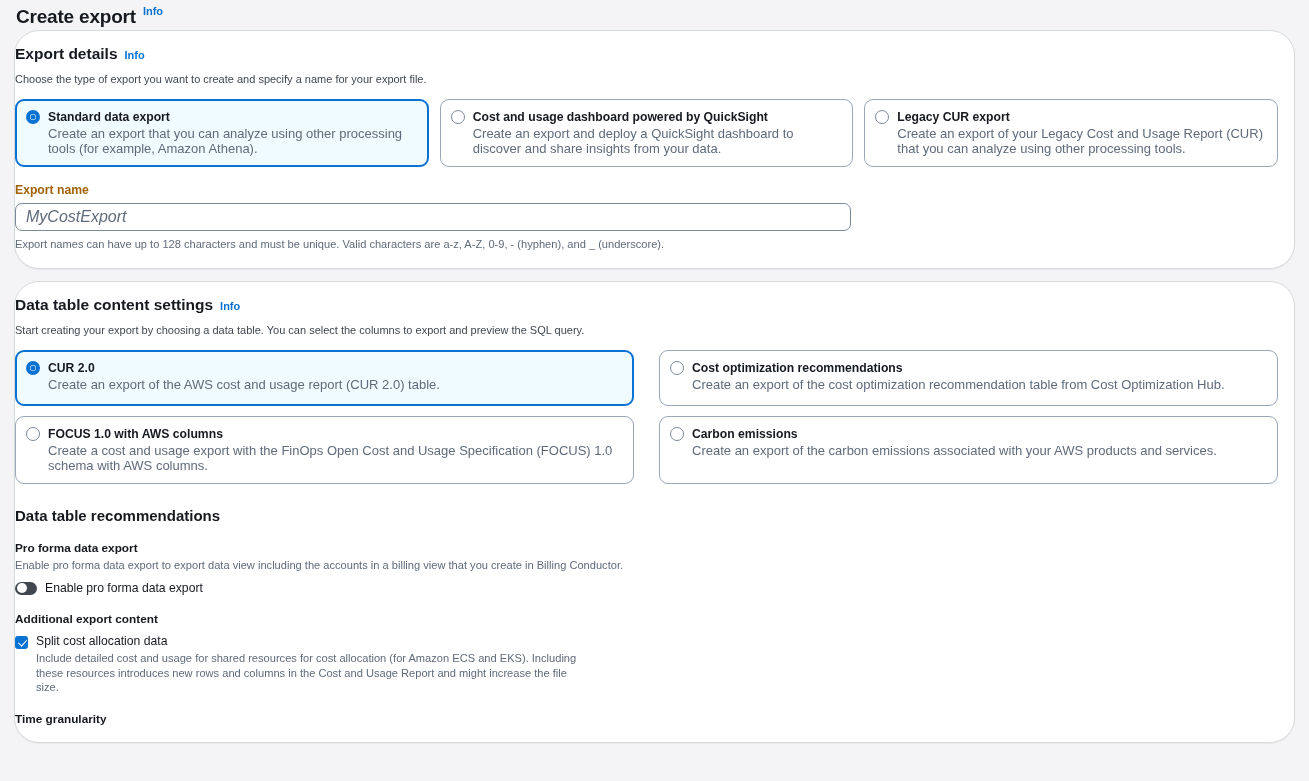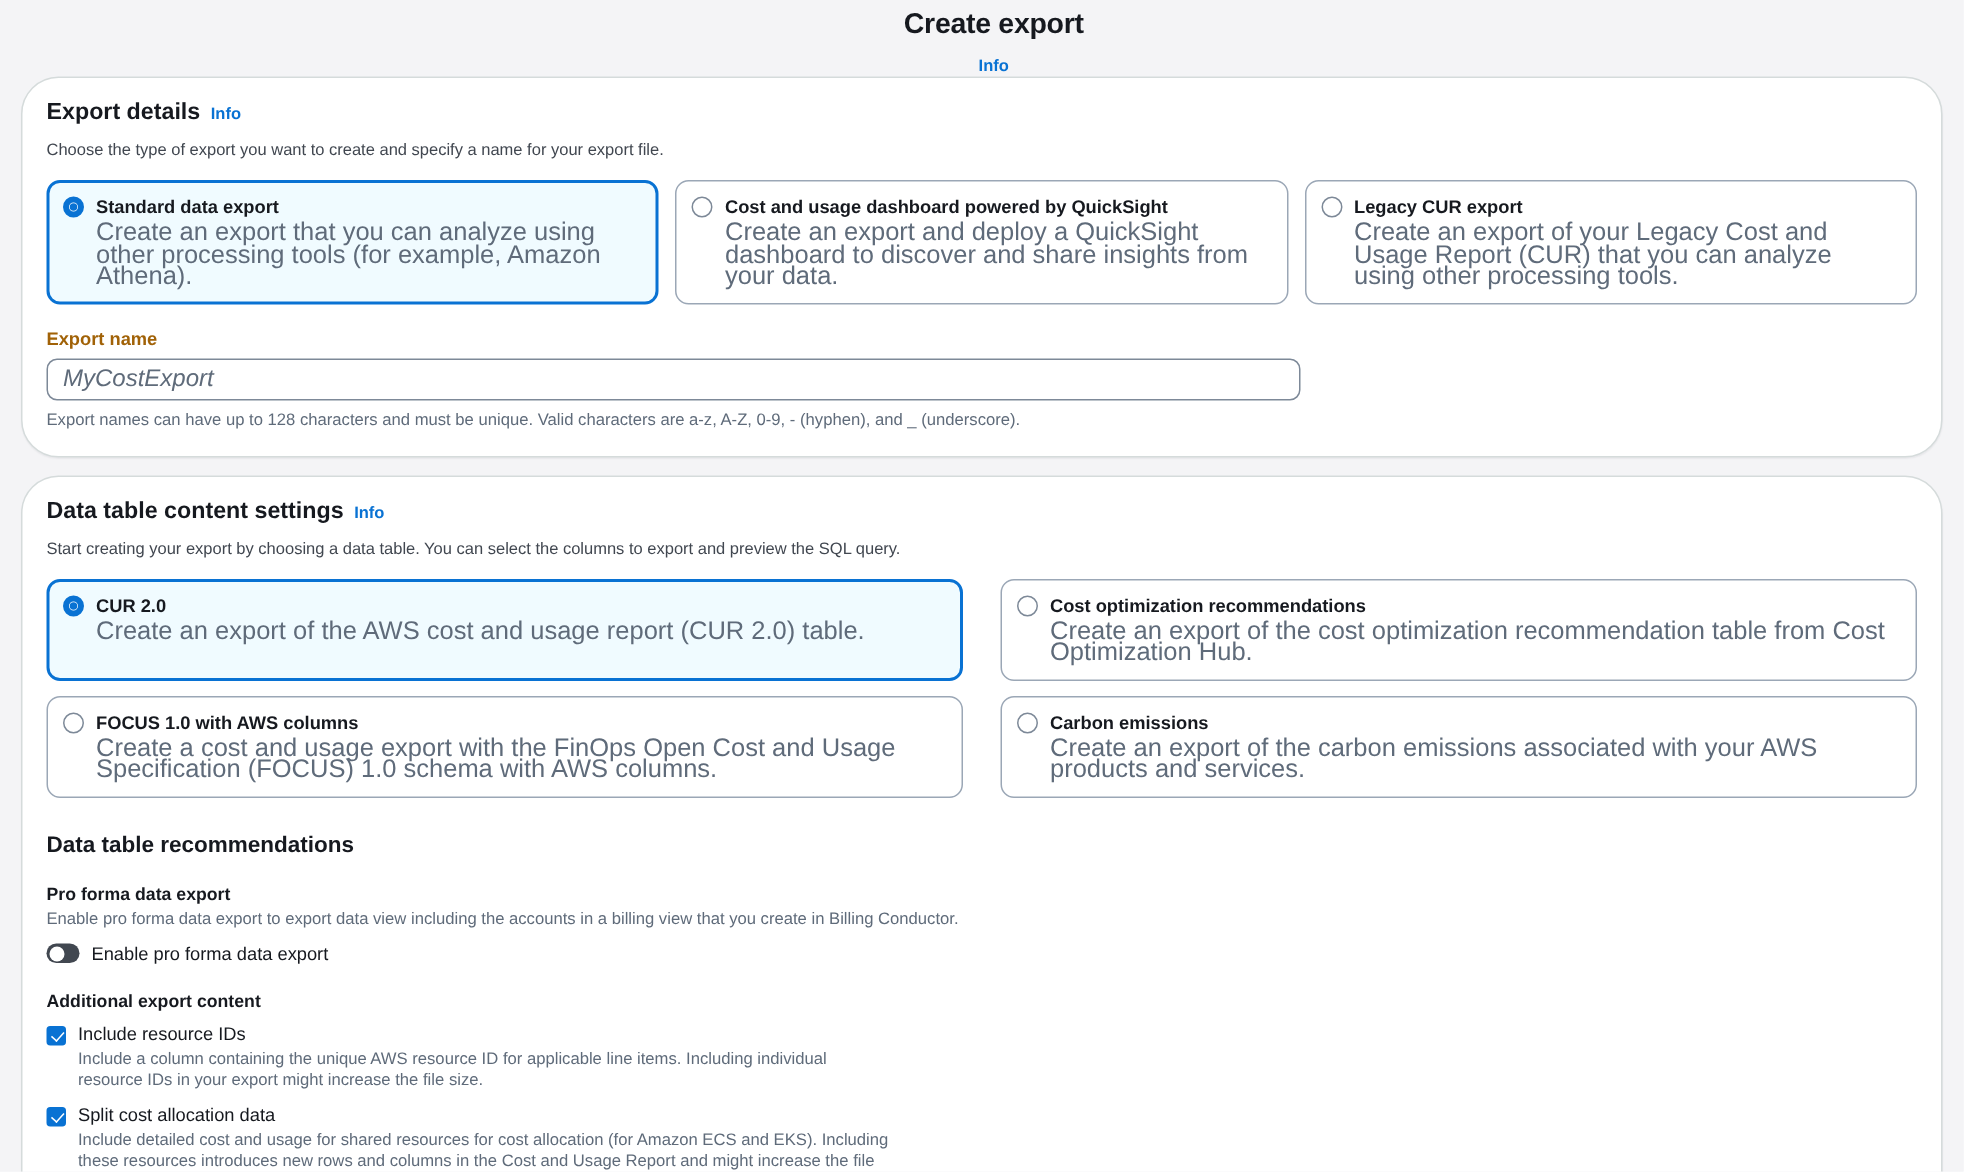--- a/index.html
+++ b/index.html
@@ -9,38 +9,38 @@
     background: #f4f4f6;
     font-family: "Liberation Sans", sans-serif;
     color: #16191f;
     overflow: hidden;
   }
   .page { width: 1309px; height: 781px; position: relative; }
 
   
   .page-header {
     padding: 4px 0 0 16px;
-    display: flex; align-items: center; gap: 7px; flex-direction: column;
+    display: flex; align-items: flex-start; gap: 7px;
   }
   .page-title {
     font-size: 19px; font-weight: bold; letter-spacing: -0.2px;
     color: #16191f; line-height: 26px;
   }
   .info-link {
     font-size: 11px; font-weight: bold; color: #0972d3;
     text-decoration: none; cursor: pointer; line-height: 14px;
   }
 
   
   .panel {
     background: #ffffff;
     border: 1px solid #d5dbdb;
     border-radius: 25px;
     margin: 0 14px 12px 14px;
-    padding: 14px 16px 16px 16px;
+    padding: 14px 16px 16px 0;
     box-shadow: 0 1px 1px rgba(0,28,36,0.05);
   }
   .panel-header { display: flex; align-items: baseline; gap: 7px; }
   .panel-title { font-size: 15.5px; font-weight: bold; color: #16191f; }
   .panel-desc {
     font-size: 11px; color: #414750; margin-top: 8px; line-height: 16px;
   }
 
   
   .tile-row { display: flex; gap: 11px; margin-top: 12px; }
@@ -57,21 +57,21 @@
   .tile.selected {
     border: 2px solid #0972d3;
     background: #f0fbff;
     padding: 8px 10px 9px 9px;
   }
   .tile-body { flex: 1; }
   .tile-label {
     font-size: 12.2px; font-weight: bold; color: #16191f; line-height: 16px;
   }
   .tile-desc {
-    font-size: 17px; color: #5f6b7a; line-height: 14.5px; margin-top: 2px;
+    font-size: 13px; color: #5f6b7a; line-height: 14.5px; margin-top: 2px;
   }
 
   
   .radio {
     width: 14px; height: 14px; border-radius: 50%;
     border: 1.6px solid #7d8998; background: #fff;
     flex: 0 0 auto; margin-top: 1px; position: relative;
   }
   .radio.checked {
     border: 4px solid #0972d3;
@@ -251,27 +251,20 @@
     <div class="sub-desc">Enable pro forma data export to export data view including the accounts in a billing view that you create in Billing Conductor.</div>
     <div class="toggle-row">
       <span class="toggle">
           <span class="knob"></span>
         </span>
       <span class="toggle-label">Enable pro forma data export</span>
     </div>
 
     <div class="sub-label">Additional export content</div>
 
-    <div class="check-row">
-      <span class="checkbox"></span>
-      <span class="check-body">
-        <span class="check-label" style="display:block">Include resource IDs</span>
-        <span class="check-desc" style="display:block">Include a column containing the unique AWS resource ID for applicable line items. Including individual resource IDs in your export might increase the file size.</span>
-      </span>
-    </div>
 
     <div class="check-row">
       <span class="checkbox"></span>
       <span class="check-body">
         <span class="check-label" style="display:block">Split cost allocation data</span>
         <span class="check-desc" style="display:block">Include detailed cost and usage for shared resources for cost allocation (for Amazon ECS and EKS). Including these resources introduces new rows and columns in the Cost and Usage Report and might increase the file size.</span>
       </span>
     </div>
 
     <div class="sub-label">Time granularity</div>

